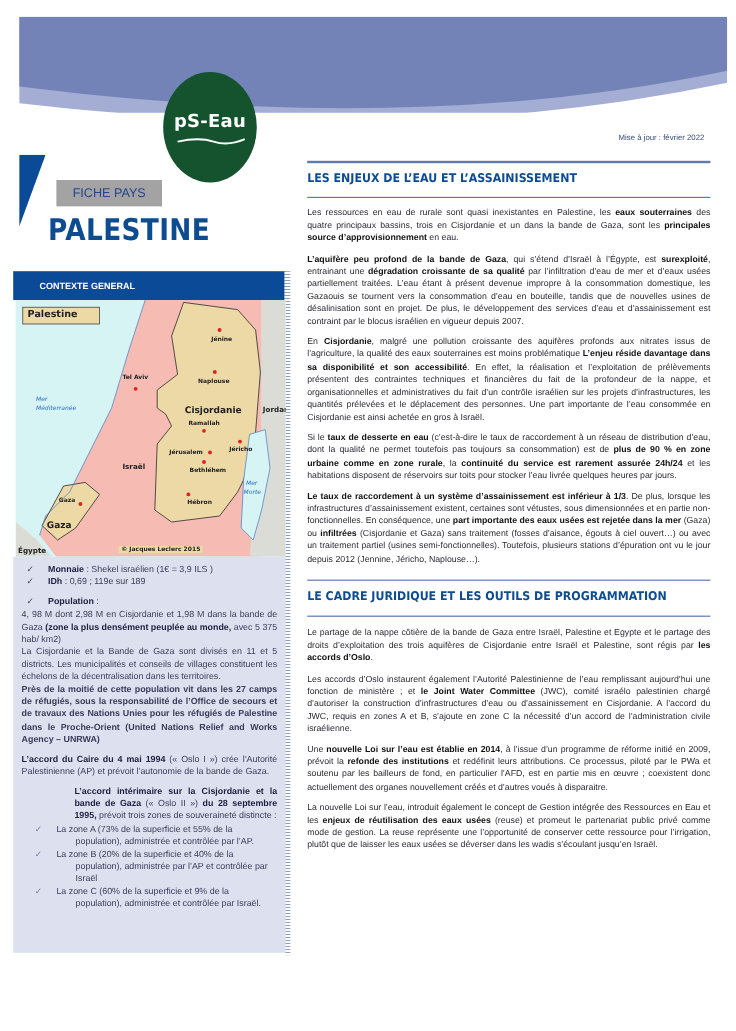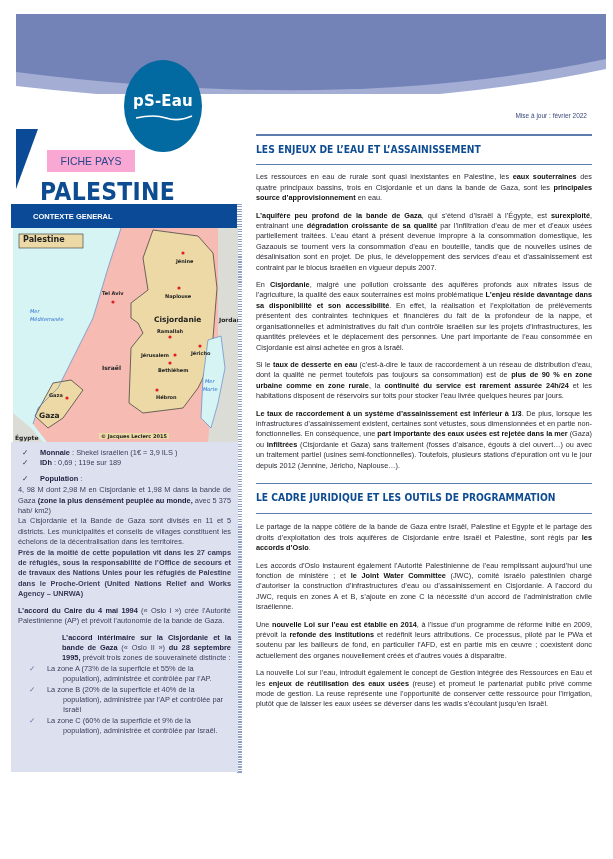--- a/index.html
+++ b/index.html
@@ -1,25 +1,25 @@
 <!DOCTYPE html>
 <html><head>
 <meta charset="utf-8">
 <style>
   * { box-sizing: border-box; margin: 0; padding: 0; }
   body { width: 613px; height: 859px; background: #ffffff; position: relative; overflow: hidden; font-family: "Liberation Sans", sans-serif; color: #222; }
   .banner { position: absolute; left: 16px; top: 14px; width: 590px; height: 80px; }
-  .logo { position: absolute; left: 124px; top: 60px; width: 78px; height: 92px; border-radius: 50%; background: #0369a1; z-index: 3; }
+  .logo { position: absolute; left: 136px; top: 60px; width: 78px; height: 92px; border-radius: 50%; background: #14532d; z-index: 3; }
   .logo-text { position: absolute; left: 0; right: 0; top: 32px; text-align: center; color: #fff; font-size: 15px; font-weight: bold; font-family: "DejaVu Sans", sans-serif; letter-spacing: 0.2px; }
   .logo-wave { position: absolute; left: 10px; top: 52px; width: 60px; height: 10px; }
   .update { position: absolute; right: 26px; top: 112px; font-size: 6.5px; color: #3a4a7a; }
   .accent-tri { position: absolute; left: 16px; top: 129px; width: 22px; height: 60px; }
-  .fiche { position: absolute; left: 47px; top: 150px; width: 88px; height: 22px; background: #f9a8d4; color: #27458a; font-size: 10.5px; text-align: center; line-height: 22px; }
+  .fiche { position: absolute; left: 47px; top: 150px; width: 88px; height: 22px; background: #a3a3a3; color: #27458a; font-size: 10.5px; text-align: center; line-height: 22px; }
   .country { position: absolute; left: 40px; top: 177px; font-size: 25px; font-weight: bold; color: #0e4c92; font-family: "DejaVu Sans", sans-serif; letter-spacing: 0.3px; transform: scaleX(0.88); transform-origin: left; }
-  .sidebar { position: absolute; left: 11px; top: 204px; width: 229px; height: 617px; }
+  .sidebar { position: absolute; left: 11px; top: 226px; width: 229px; height: 617px; }
   .sb-head { position: absolute; left: 0; top: 0; width: 227px; height: 24px; background: #0b4a96; color: #fff; font-size: 7.5px; font-weight: bold; padding: 8px 22px; }
   .sb-stripe { position: absolute; right: -2px; top: 0; width: 5px; height: 570px; background: repeating-linear-gradient(to bottom, #8fa0c8 0 1px, #fff 1px 2.5px); }
   .map { position: absolute; left: 2px; top: 24px; width: 225px; height: 214px; background: #d6f4f4; overflow: hidden; }
   .sb-body { position: absolute; left: 0; top: 238px; width: 227px; height: 330px; background: #dde1ef; padding: 6px 7px 0 7px; font-size: 7.4px; line-height: 10.4px; color: #3a3c5a; }
   .sb-body b { color: #1e2040; }
   .chk { display: flex; gap: 10px; }
   .chk .mk { width: 12px; flex: none; padding-left: 4px; }
   .p { margin-top: 4px; text-align: justify; }
   .indent { padding-left: 23px; text-indent: -16px; }
   .main { position: absolute; left: 256px; top: 134px; width: 336px; font-size: 7.3px; line-height: 10.4px; color: #2a2a35; }

